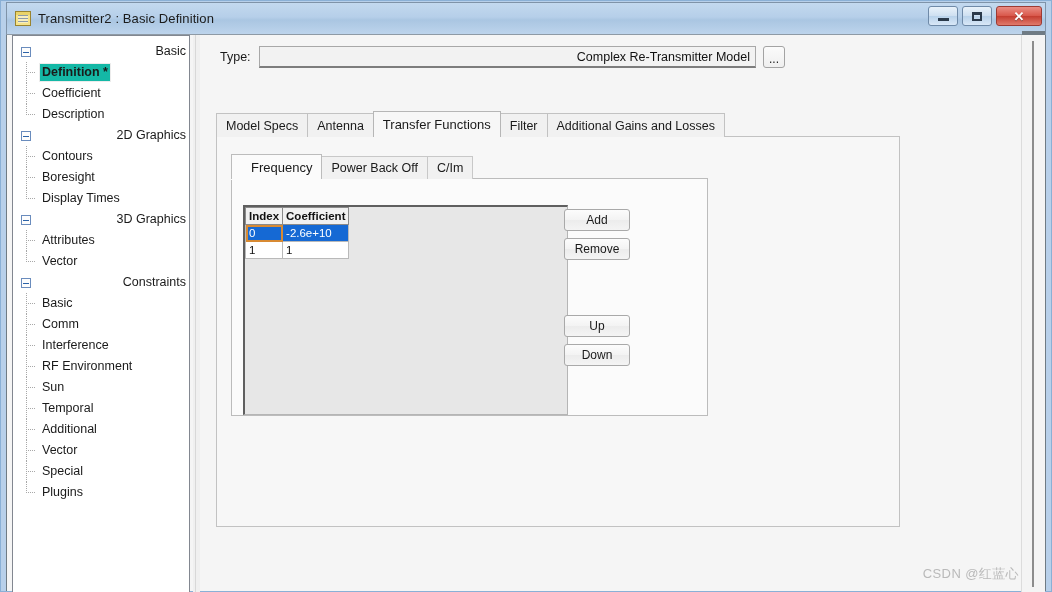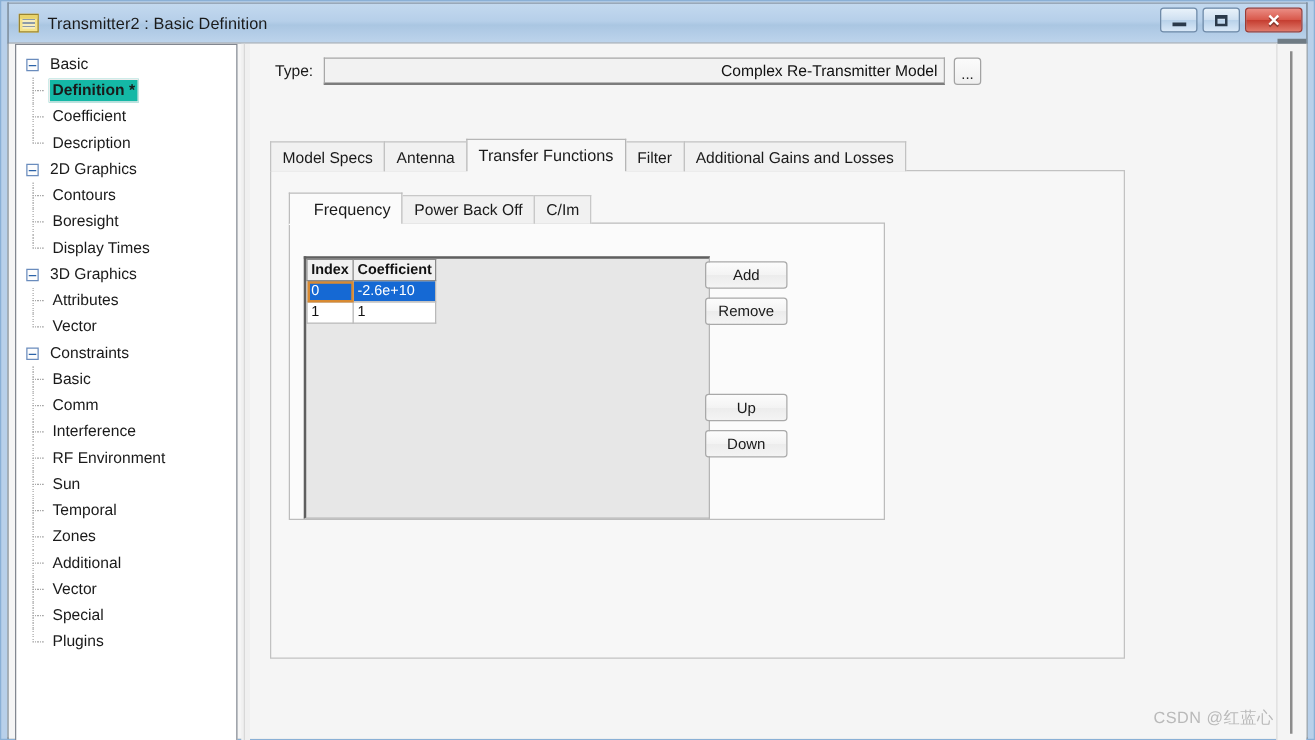--- a/index.html
+++ b/index.html
@@ -108,20 +108,21 @@
     overflow: hidden;
   }
   .tree { padding: 5px 0 0 4px; }
   .tree-node {
     display: flex; align-items: center;
     height: 21px;
     font-size: 12.5px;
     color: #1a1a1a;
     position: relative;
     white-space: nowrap;
+    justify-content: space-between;
   }
   .tree-node.group { padding-left: 4px; }
   .tree-node.child { padding-left: 22px; }
   .expander {
     width: 10px; height: 10px;
     border: 1px solid #6a8cbd;
     background: #fdfdfd;
     position: relative;
     margin-right: 6px;
     flex: 0 0 auto;
@@ -487,25 +488,20 @@
           </div>
           <div class="tree-node child">
             <span class="dots"></span>
             <span class="dash"></span>
             <span class="tree-label">Sun</span>
           </div>
           <div class="tree-node child">
             <span class="dots"></span>
             <span class="dash"></span>
             <span class="tree-label">Temporal</span>
-          </div>
-          <div class="tree-node child">
-            <span class="dots"></span>
-            <span class="dash"></span>
-            <span class="tree-label">Zones</span>
           </div>
           <div class="tree-node child">
             <span class="dots"></span>
             <span class="dash"></span>
             <span class="tree-label">Additional</span>
           </div>
           <div class="tree-node child">
             <span class="dots"></span>
             <span class="dash"></span>
             <span class="tree-label">Vector</span>

